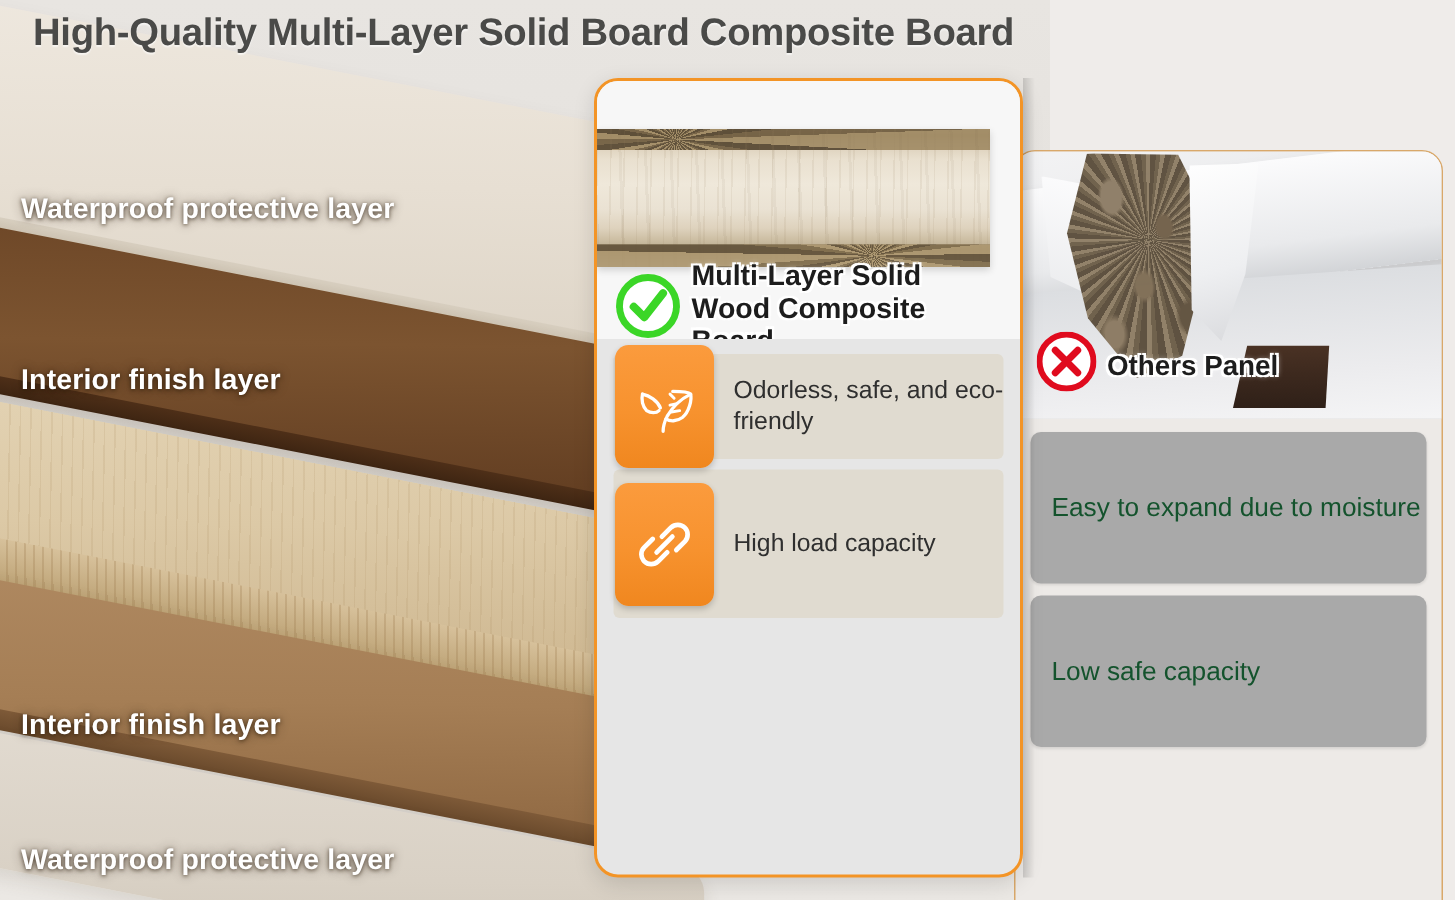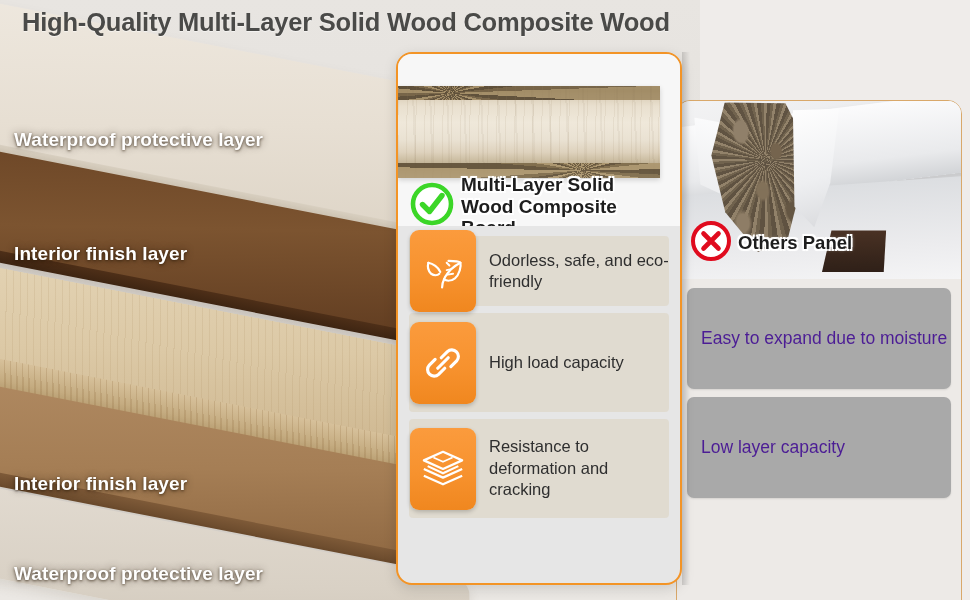--- a/index.html
+++ b/index.html
@@ -238,21 +238,21 @@
     background: #a9a9a9;
     border-radius: 7px;
     margin-bottom: 8px;
     display: flex;
     align-items: center;
     padding: 0 0 0 14px;
     box-shadow: 0 1px 2px rgba(0,0,0,0.10);
   }
   .o-row .o-txt {
     font-size: 17.5px;
-    color: #4c1d95;
+    color: #14532d;
     line-height: 1.30;
   }
   .o-h1 { height: 101px; }
   .o-h2 { height: 101px; }
   .o-h3 { height: 101px; }
 
   
   .product-card {
     position: absolute;
     left: 396px; top: 52px;
@@ -356,21 +356,21 @@
     <div class="slab slab4"></div>
     <div class="slab slab4edge"></div>
     <div class="slab slab5"></div>
 
     <div class="layer-label ll1">Waterproof protective layer</div>
     <div class="layer-label ll2">Interior finish layer</div>
     <div class="layer-label ll4">Interior finish layer</div>
     <div class="layer-label ll5">Waterproof protective layer</div>
   </div>
 
-  <div class="page-title">High-Quality Multi-Layer Solid Wood Composite Wood</div>
+  <div class="page-title">High-Quality Multi-Layer Solid Board Composite Board</div>
 
   <div class="others-card">
     <div class="others-photo">
       <div class="o-panelbody"></div>
       <div class="o-panelbody2"></div>
       <div class="o-dark-leg"></div>
       <div class="o-white-shard2"></div>
       <div class="o-crumble"></div>
       <div class="o-white-shard"></div>
 
@@ -383,21 +383,21 @@
         </span>
         <span class="badge-text">Others Panel</span>
       </div>
     </div>
 
     <div class="others-rows">
       <div class="o-row o-h1">
         <span class="o-txt">Easy to expand due to moisture</span>
       </div>
       <div class="o-row o-h2">
-        <span class="o-txt">Low layer capacity</span>
+        <span class="o-txt">Low safe capacity</span>
       </div>
     </div>
   </div>
 
   <div class="card-seam"></div>
 
   <div class="product-card">
     <div class="product-photo">
       <div class="board-strip">
         <div class="strip-osb-top"></div>
@@ -435,29 +435,17 @@
         <div class="icon-tile">
           <svg width="42" height="42" viewBox="0 0 48 48">
             <path d="M20 28 L13 35 a7.5 7.5 0 0 1-10.6-10.6 L9 17.8" fill="none" stroke="#fff" stroke-width="3.6" stroke-linecap="round" transform="translate(6,2)"></path>
             <path d="M28 20 L35 13 a7.5 7.5 0 0 1 10.6 10.6 L39 30.2" fill="none" stroke="#fff" stroke-width="3.6" stroke-linecap="round" transform="translate(-6,-2)"></path>
             <path d="M18 30 L30 18" fill="none" stroke="#fff" stroke-width="3.6" stroke-linecap="round"></path>
           </svg>
         </div>
         <span class="p-txt">High load capacity</span>
       </div>
 
-      <div class="p-row p-h3">
-        <div class="icon-tile">
-          <svg width="46" height="46" viewBox="0 0 48 48">
-            <path d="M24 6 L44 15 L24 24 L4 15 Z" fill="none" stroke="#fff" stroke-width="2.3" stroke-linejoin="round"></path>
-            <path d="M8 21 L24 28.5 L40 21" fill="none" stroke="#fff" stroke-width="2.3" stroke-linejoin="round"></path>
-            <path d="M4 24 L24 33 L44 24" fill="none" stroke="#fff" stroke-width="2.3" stroke-linejoin="round"></path>
-            <path d="M4 31 L24 40 L44 31" fill="none" stroke="#fff" stroke-width="2.3" stroke-linejoin="round"></path>
-            <path d="M14 12 L24 16.5 L34 12" fill="none" stroke="#fff" stroke-width="1.8" stroke-linejoin="round"></path>
-          </svg>
-        </div>
-        <span class="p-txt">Resistance to deformation and cracking</span>
-      </div>
 
     </div>
   </div>
 
 </div>
 
 </body></html>

